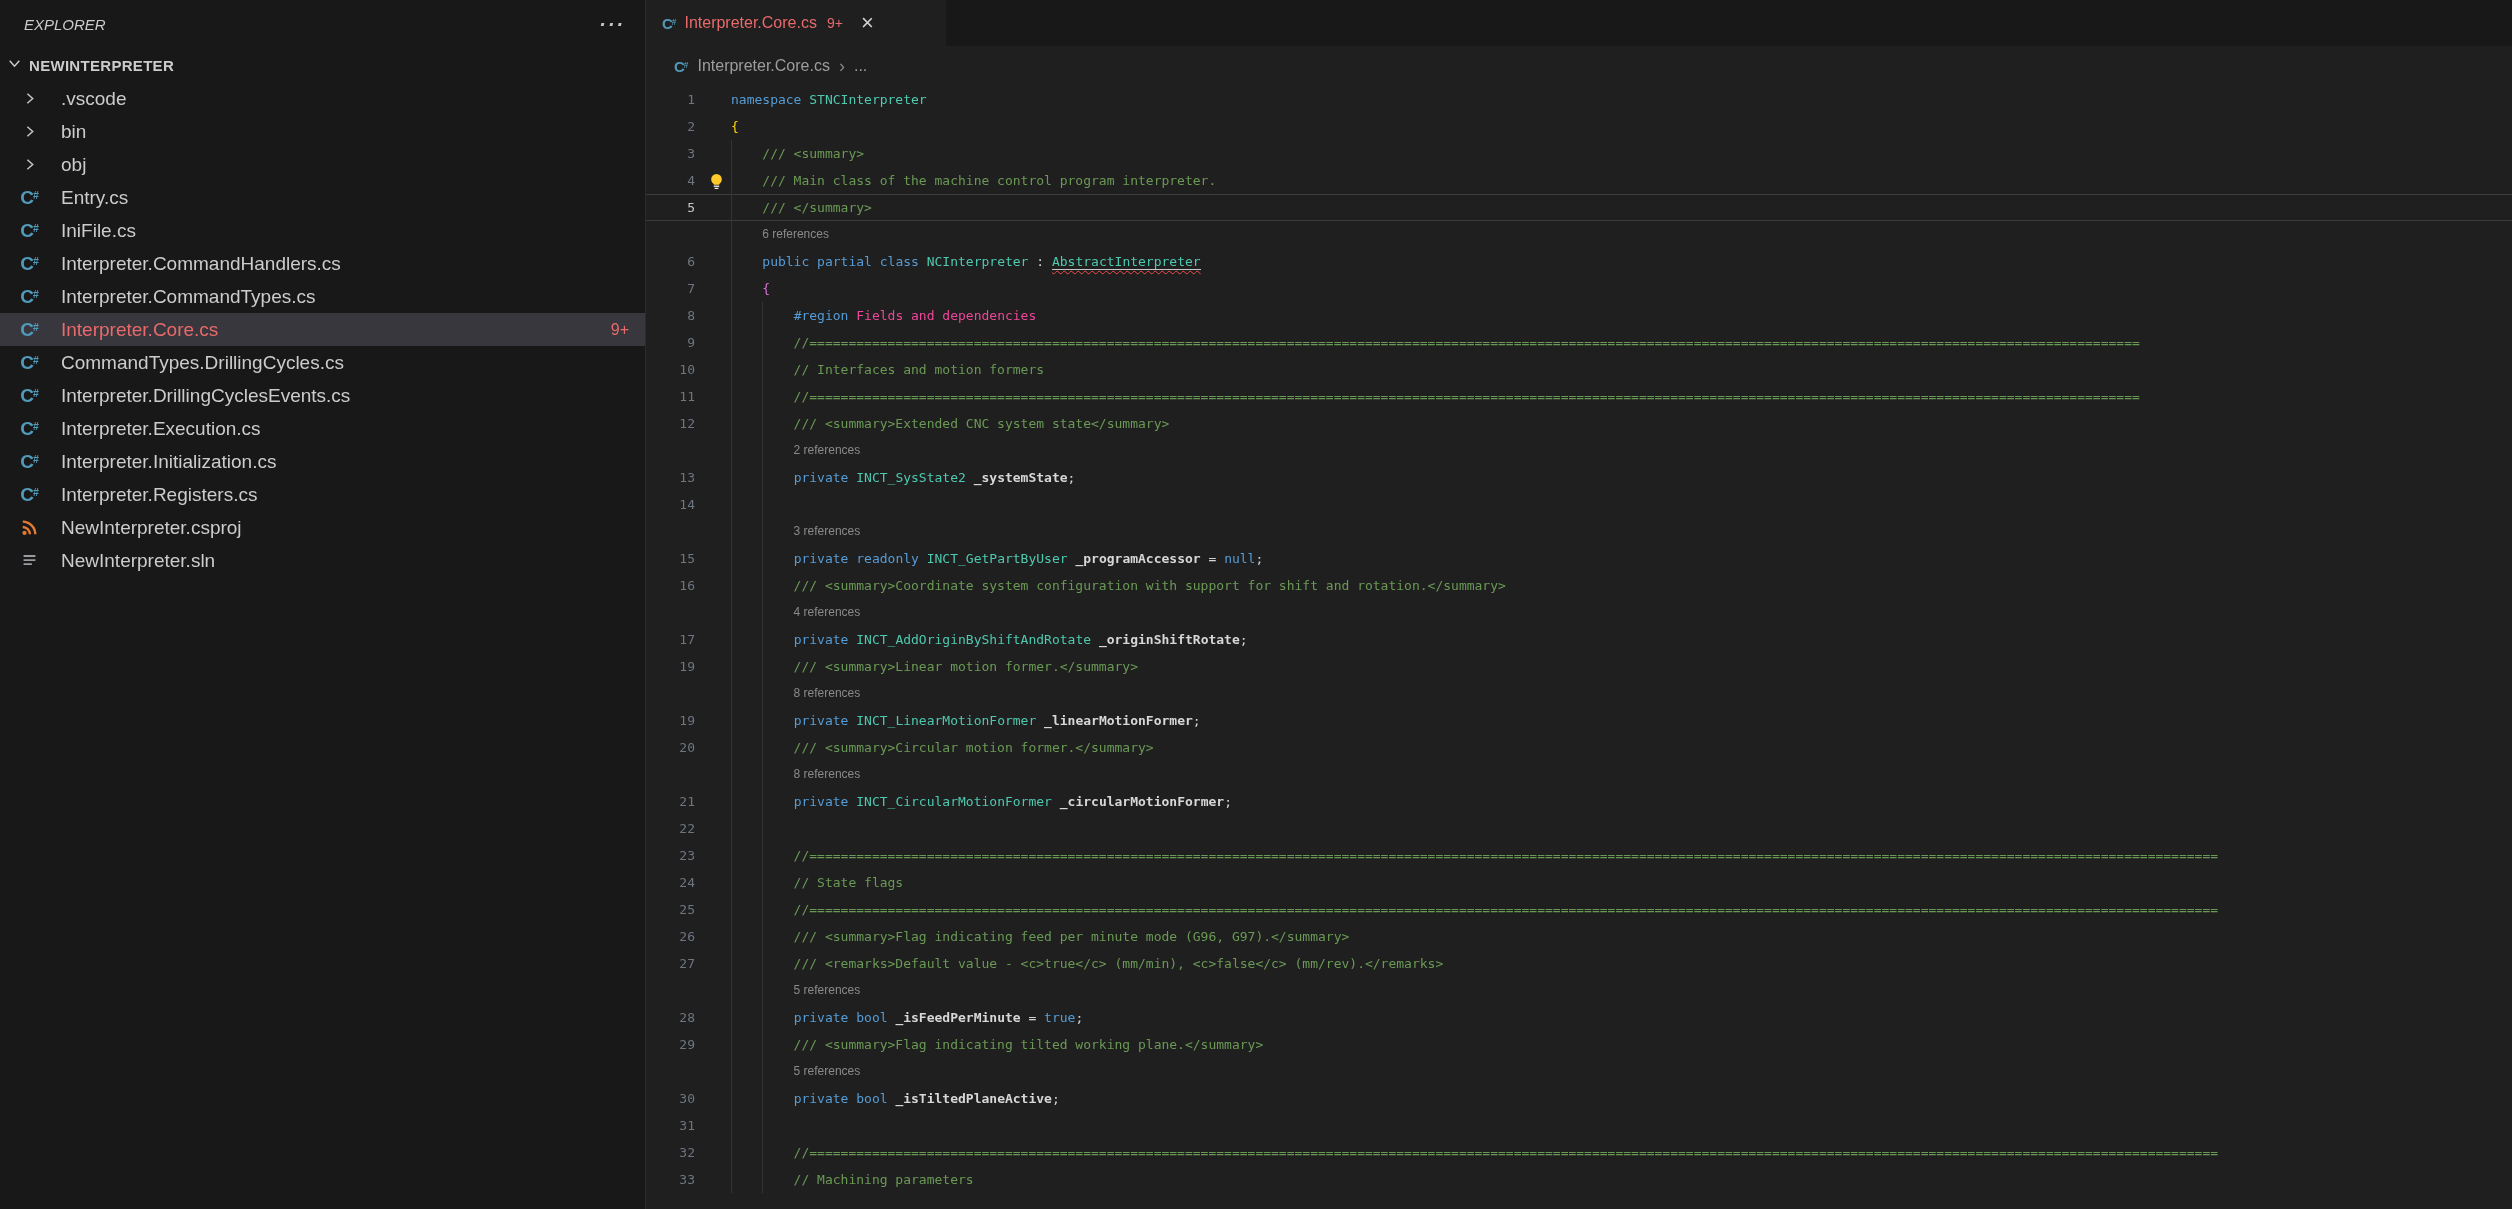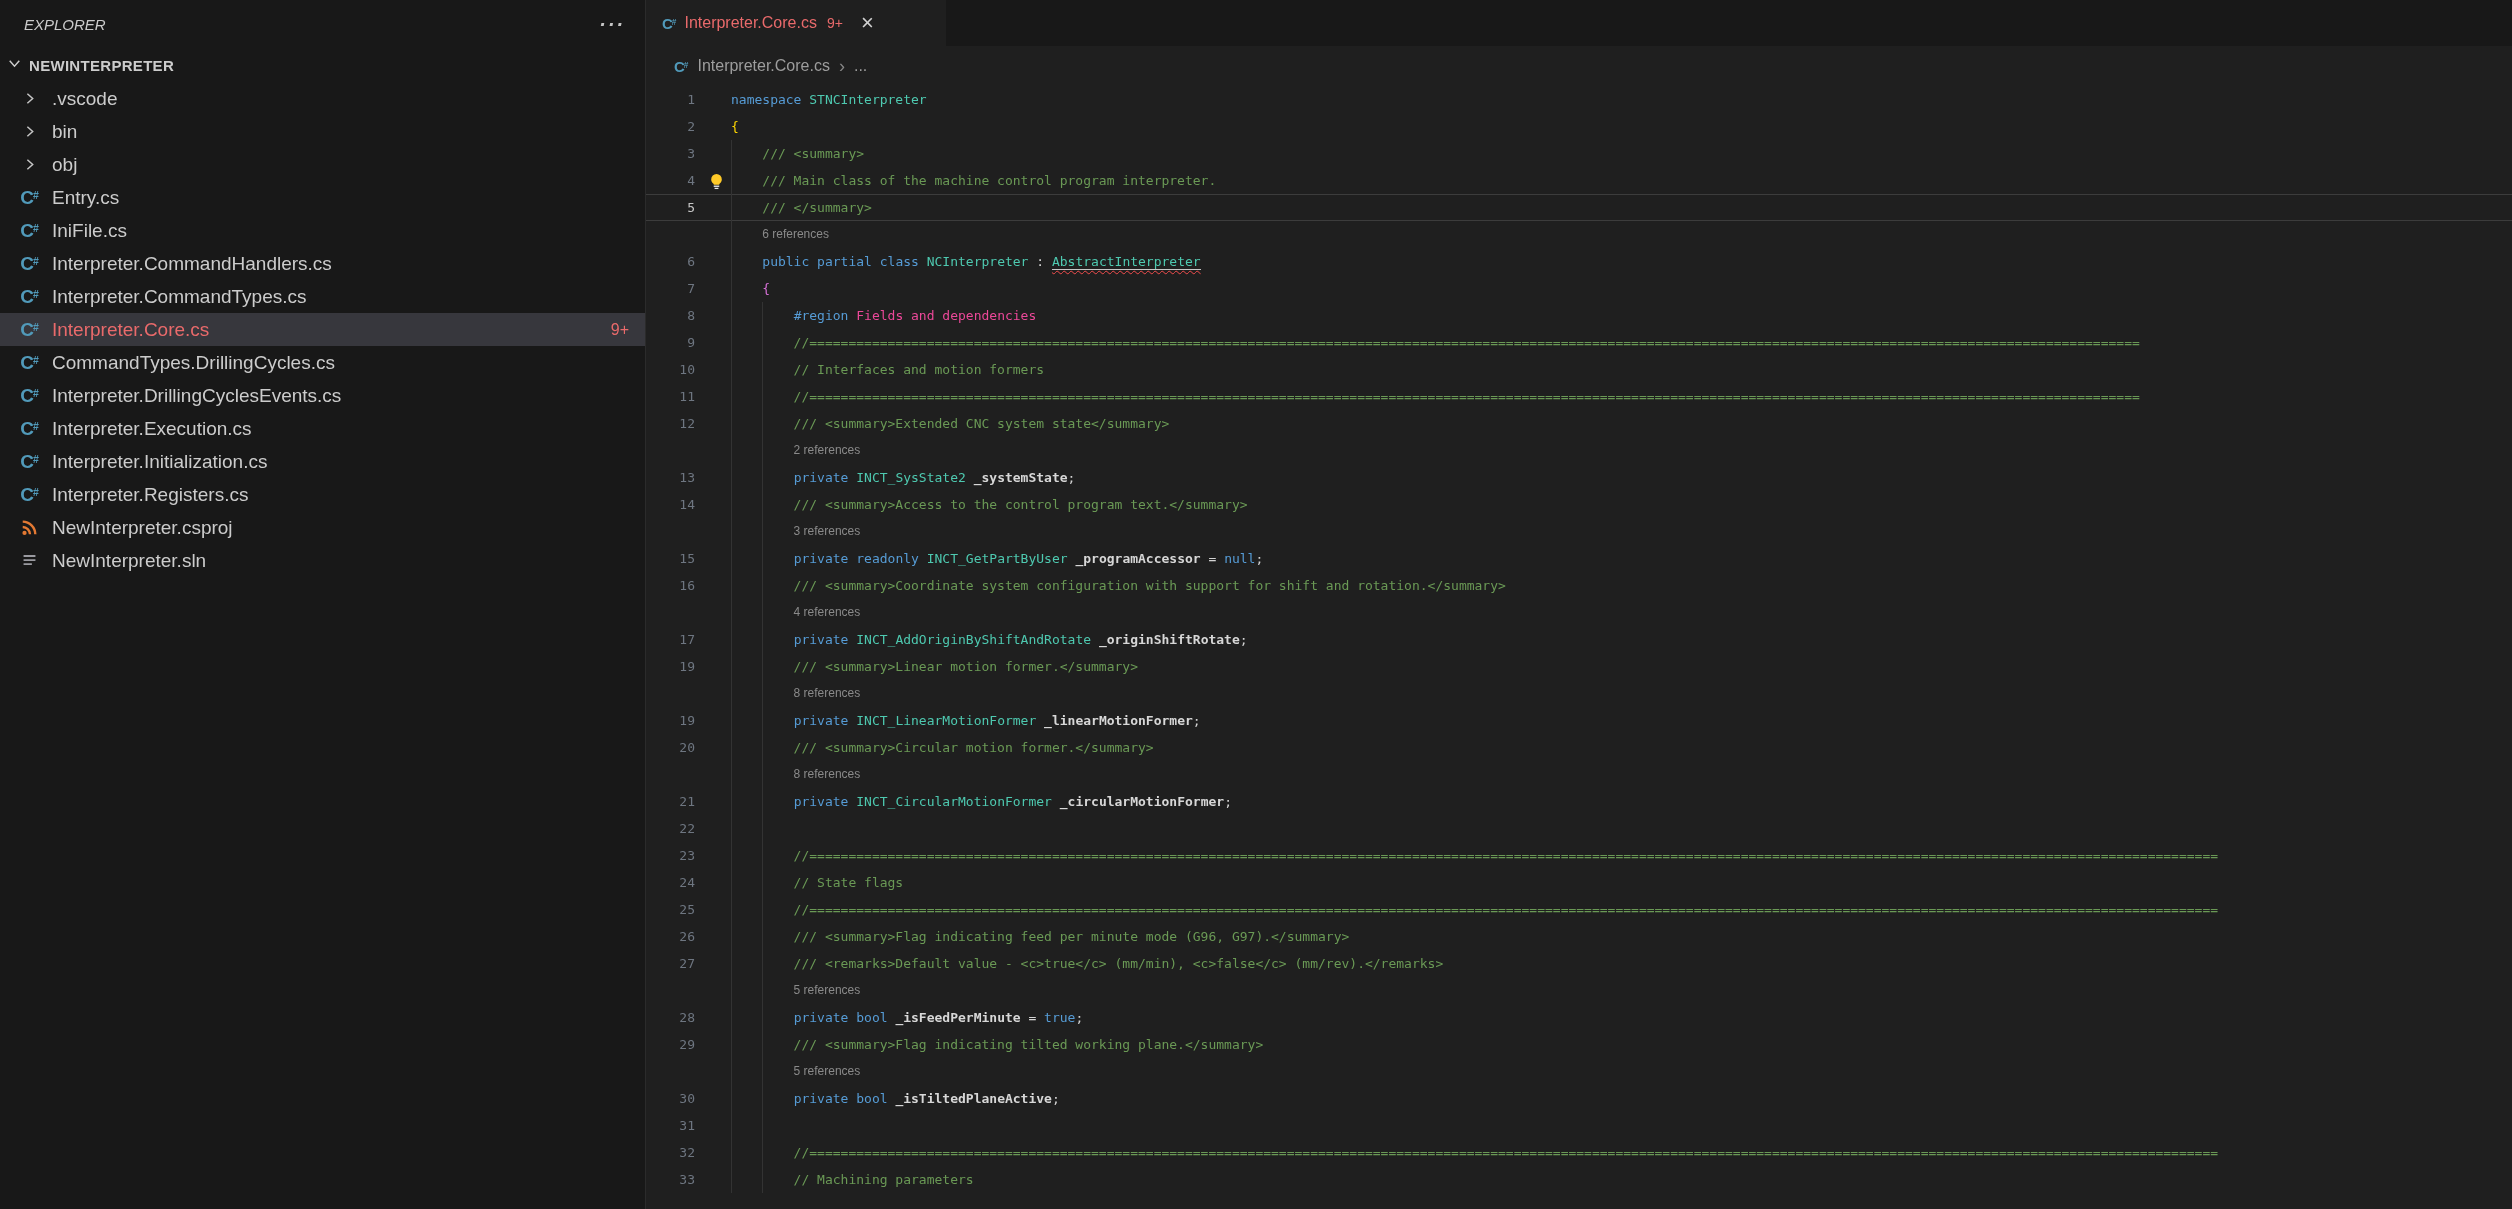--- a/index.html
+++ b/index.html
@@ -9,21 +9,21 @@
   
   .sidebar{width:645px;flex:none;background:#181818;border-right:1px solid #2b2b2b;color:#cccccc;overflow:hidden;}
   .sb-header{height:48px;display:flex;align-items:center;justify-content:space-between;padding:0 20px 0 24px;font-style:italic;}
   .sb-title{font-size:15px;color:#cccccc;}
   .more-btn{color:#c5c5c5;font-size:20px;font-weight:bold;letter-spacing:2px;cursor:pointer;line-height:1;}
   .project{height:34px;display:flex;align-items:center;gap:6px;padding-left:6px;font-size:15px;font-weight:bold;letter-spacing:.3px;color:#cccccc;cursor:pointer;}
   .tree-row{height:33px;display:flex;align-items:center;padding-left:16px;font-size:19px;color:#cccccc;cursor:pointer;position:relative;}
   .tree-row.sel{background:#37373d;}
   .tree-row.sel .fname{color:#e96a6b;}
   .tree-row .chev,.tree-row .ficon{width:27px;flex:none;display:flex;align-items:center;justify-content:center;}
-  .fname{margin-left:9px;white-space:nowrap;}
+  .fname{margin-left:18px;white-space:nowrap;}
   .badge{margin-left:auto;margin-right:16px;color:#e96a6b;font-size:16px;}
   .csicon{color:#519aba;font-weight:bold;font-size:19px;font-family:"Liberation Sans",sans-serif;line-height:1;}
   .csicon .hash{font-size:.55em;vertical-align:.45em;margin-left:-1px;}
   .csicon.small{font-size:15px;}
 
   
   .editor{flex:1;display:flex;flex-direction:column;background:#1f1f1f;min-width:0;}
   .tabbar{height:46px;background:#181818;display:flex;flex:none;}
   .tab{width:274px;height:46px;background:#1f1f1f;display:flex;align-items:center;padding:0 10px 0 16px;gap:8px;cursor:pointer;}
   .tab-label{color:#e96a6b;font-size:16px;white-space:nowrap;}
@@ -205,21 +205,21 @@
           <div class="row lensrow"><i class="guide" style="left: 85px;"></i><span class="lens-text" style="left: 116.28px;">6 references</span></div>
           <div class="row code"><i class="guide" style="left: 85px;"></i><span class="num">6</span><span class="txt"><span class="tk-text">    </span><span class="tk-kw">public</span><span class="tk-text"> </span><span class="tk-kw">partial</span><span class="tk-text"> </span><span class="tk-kw">class</span><span class="tk-text"> </span><span class="tk-type">NCInterpreter</span><span class="tk-text"> : </span><span class="tk-err">AbstractInterpreter</span></span></div>
           <div class="row code"><i class="guide" style="left: 85px;"></i><span class="num">7</span><span class="txt"><span class="tk-text">    </span><span class="tk-b2">{</span></span></div>
           <div class="row code"><i class="guide" style="left: 85px;"></i><i class="guide" style="left: 116.28px;"></i><span class="num">8</span><span class="txt"><span class="tk-text">        </span><span class="tk-kw">#region</span><span class="tk-reg"> Fields and dependencies</span></span></div>
           <div class="row code"><i class="guide" style="left: 85px;"></i><i class="guide" style="left: 116.28px;"></i><span class="num">9</span><span class="txt"><span class="tk-cmt">        //==========================================================================================================================================================================</span></span></div>
           <div class="row code"><i class="guide" style="left: 85px;"></i><i class="guide" style="left: 116.28px;"></i><span class="num">10</span><span class="txt"><span class="tk-cmt">        // Interfaces and motion formers</span></span></div>
           <div class="row code"><i class="guide" style="left: 85px;"></i><i class="guide" style="left: 116.28px;"></i><span class="num">11</span><span class="txt"><span class="tk-cmt">        //==========================================================================================================================================================================</span></span></div>
           <div class="row code"><i class="guide" style="left: 85px;"></i><i class="guide" style="left: 116.28px;"></i><span class="num">12</span><span class="txt"><span class="tk-cmt">        /// &lt;summary&gt;Extended CNC system state&lt;/summary&gt;</span></span></div>
           <div class="row lensrow"><i class="guide" style="left: 85px;"></i><i class="guide" style="left: 116.28px;"></i><span class="lens-text" style="left: 147.56px;">2 references</span></div>
           <div class="row code"><i class="guide" style="left: 85px;"></i><i class="guide" style="left: 116.28px;"></i><span class="num">13</span><span class="txt"><span class="tk-text">        </span><span class="tk-kw">private</span><span class="tk-text"> </span><span class="tk-type">INCT_SysState2</span><span class="tk-text"> </span><span class="tk-field">_systemState</span><span class="tk-text">;</span></span></div>
-          <div class="row code"><i class="guide" style="left: 85px;"></i><i class="guide" style="left: 116.28px;"></i><span class="num">14</span><span class="txt"><span class="tk-cmt">        /// &lt;summary&gt;Access to the control program text.&lt;/summary&gt;</span></span></div>
+          <div class="row code"><i class="guide" style="left: 85px;"></i><i class="guide" style="left: 116.28px;"></i><span class="num">14</span></div>
           <div class="row lensrow"><i class="guide" style="left: 85px;"></i><i class="guide" style="left: 116.28px;"></i><span class="lens-text" style="left: 147.56px;">3 references</span></div>
           <div class="row code"><i class="guide" style="left: 85px;"></i><i class="guide" style="left: 116.28px;"></i><span class="num">15</span><span class="txt"><span class="tk-text">        </span><span class="tk-kw">private</span><span class="tk-text"> </span><span class="tk-kw">readonly</span><span class="tk-text"> </span><span class="tk-type">INCT_GetPartByUser</span><span class="tk-text"> </span><span class="tk-field">_programAccessor</span><span class="tk-text"> = </span><span class="tk-kw">null</span><span class="tk-text">;</span></span></div>
           <div class="row code"><i class="guide" style="left: 85px;"></i><i class="guide" style="left: 116.28px;"></i><span class="num">16</span><span class="txt"><span class="tk-cmt">        /// &lt;summary&gt;Coordinate system configuration with support for shift and rotation.&lt;/summary&gt;</span></span></div>
           <div class="row lensrow"><i class="guide" style="left: 85px;"></i><i class="guide" style="left: 116.28px;"></i><span class="lens-text" style="left: 147.56px;">4 references</span></div>
           <div class="row code"><i class="guide" style="left: 85px;"></i><i class="guide" style="left: 116.28px;"></i><span class="num">17</span><span class="txt"><span class="tk-text">        </span><span class="tk-kw">private</span><span class="tk-text"> </span><span class="tk-type">INCT_AddOriginByShiftAndRotate</span><span class="tk-text"> </span><span class="tk-field">_originShiftRotate</span><span class="tk-text">;</span></span></div>
           <div class="row code"><i class="guide" style="left: 85px;"></i><i class="guide" style="left: 116.28px;"></i><span class="num">19</span><span class="txt"><span class="tk-cmt">        /// &lt;summary&gt;Linear motion former.&lt;/summary&gt;</span></span></div>
           <div class="row lensrow"><i class="guide" style="left: 85px;"></i><i class="guide" style="left: 116.28px;"></i><span class="lens-text" style="left: 147.56px;">8 references</span></div>
           <div class="row code"><i class="guide" style="left: 85px;"></i><i class="guide" style="left: 116.28px;"></i><span class="num">19</span><span class="txt"><span class="tk-text">        </span><span class="tk-kw">private</span><span class="tk-text"> </span><span class="tk-type">INCT_LinearMotionFormer</span><span class="tk-text"> </span><span class="tk-field">_linearMotionFormer</span><span class="tk-text">;</span></span></div>
           <div class="row code"><i class="guide" style="left: 85px;"></i><i class="guide" style="left: 116.28px;"></i><span class="num">20</span><span class="txt"><span class="tk-cmt">        /// &lt;summary&gt;Circular motion former.&lt;/summary&gt;</span></span></div>
           <div class="row lensrow"><i class="guide" style="left: 85px;"></i><i class="guide" style="left: 116.28px;"></i><span class="lens-text" style="left: 147.56px;">8 references</span></div>

